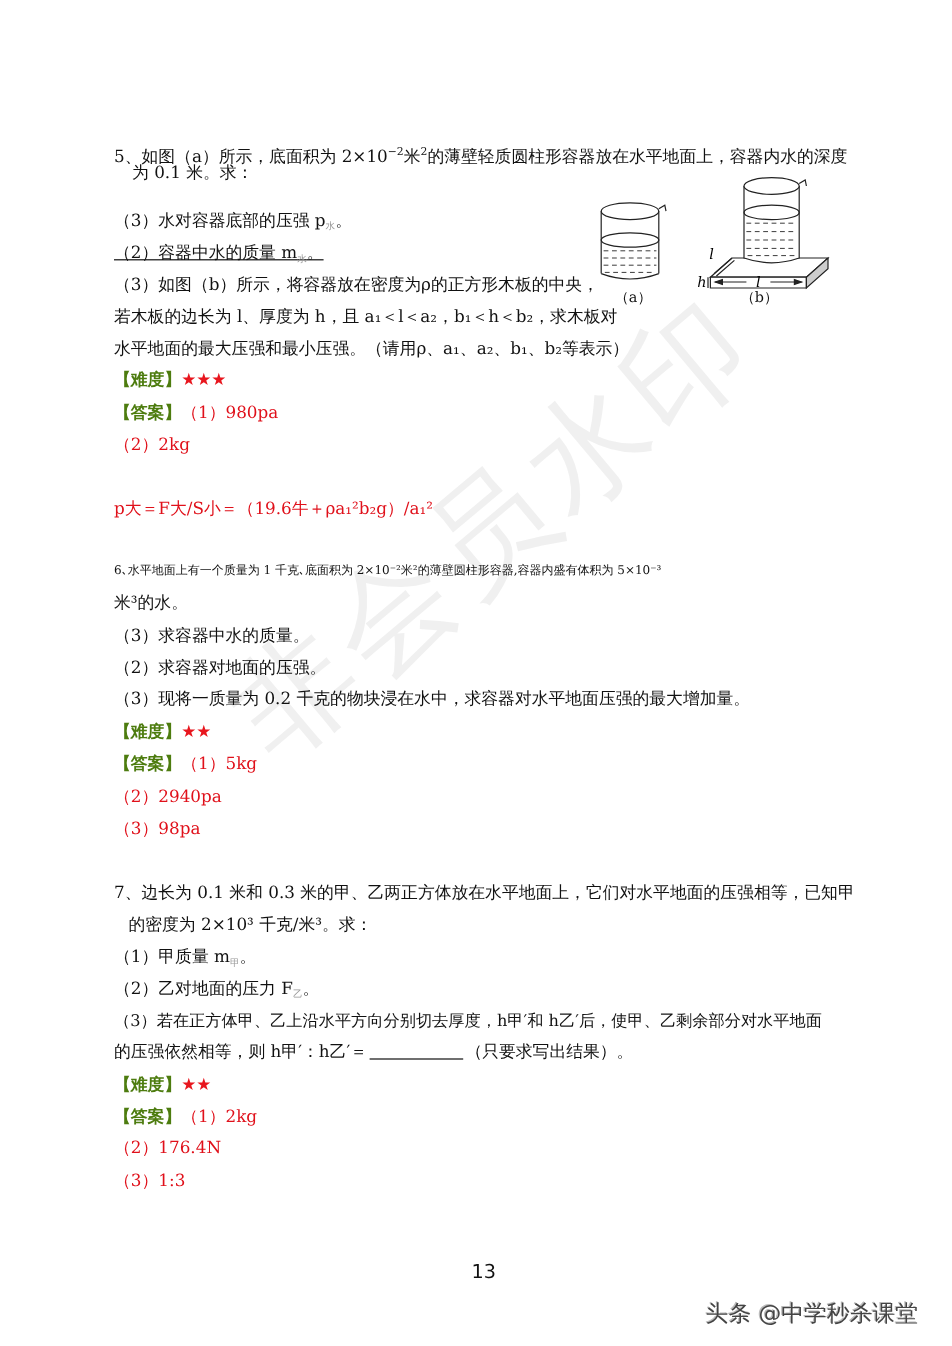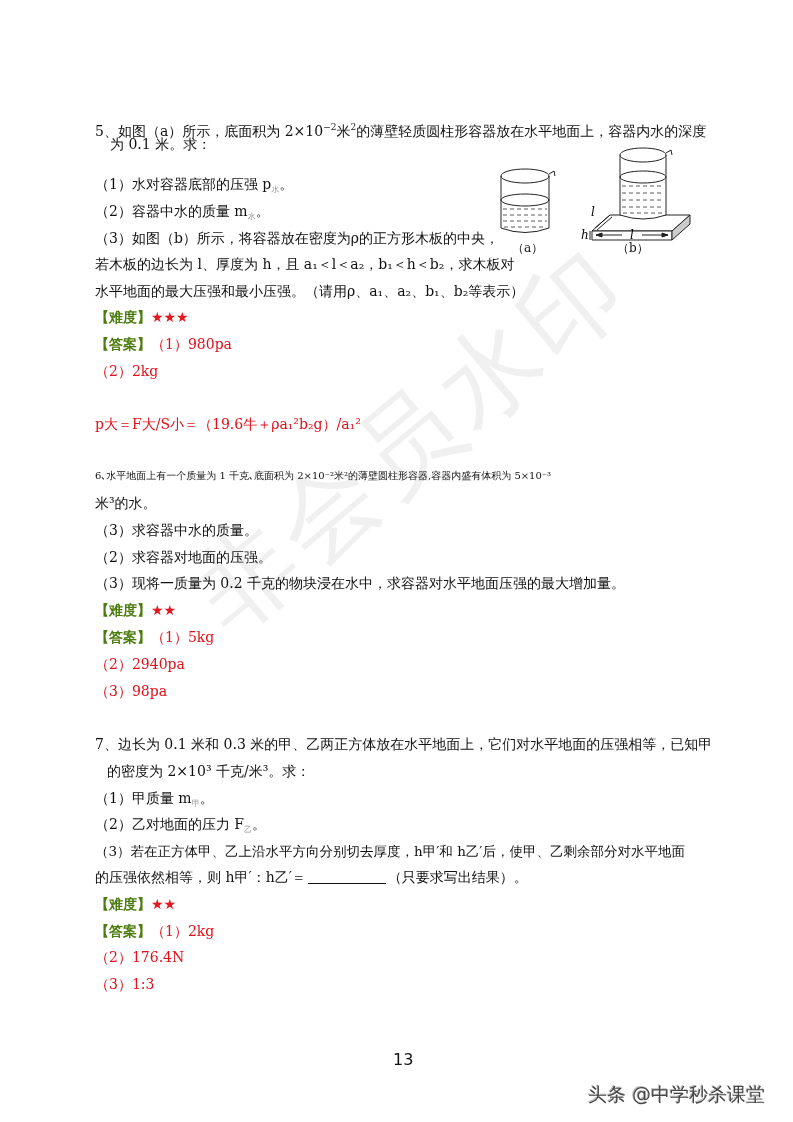--- a/index.html
+++ b/index.html
@@ -28,23 +28,23 @@
 <div class="page">
 
   <div class="watermark">非会员水印</div>
 
   <div class="line" style="left:95px; top:121px;">
     <span>5、如图（a）所示，底面积为 2×10</span><sup>−2</sup><span>米</span><sup>2</sup><span>的薄壁轻质圆柱形容器放在水平地面上，容器内水的深度</span>
   </div>
   <div class="line" style="left:110px; top:134px;">为 0.1 米。求：</div>
 
   <div class="line" style="left:95px; top:174px;">
-    <span>（1）水对容器底部的压强 p</span><span class="sub-small">水</span><span>。</span>
+    <span>（3）水对容器底部的压强 p</span><span class="sub-small">水</span><span>。</span>
   </div>
-  <div class="line" style="left:95px; top:201px;">
+  <div class="line" style="left:95px; top:201px;text-decoration:underline;">
     <span>（2）容器中水的质量 m</span><span class="sub-small">水</span><span>。</span>
   </div>
   <div class="line" style="left:95px; top:228px;">（3）如图（b）所示，将容器放在密度为ρ的正方形木板的中央，</div>
   <div class="line" style="left:95px; top:254px;">若木板的边长为 l、厚度为 h，且 a₁＜l＜a₂，b₁＜h＜b₂，求木板对</div>
   <div class="line" style="left:95px; top:281px;">水平地面的最大压强和最小压强。（请用ρ、a₁、a₂、b₁、b₂等表示）</div>
 
   <div class="figure">
     <svg width="208" height="115" viewBox="0 0 208 115">
 
       <g stroke="#222" stroke-width="1" fill="none">

